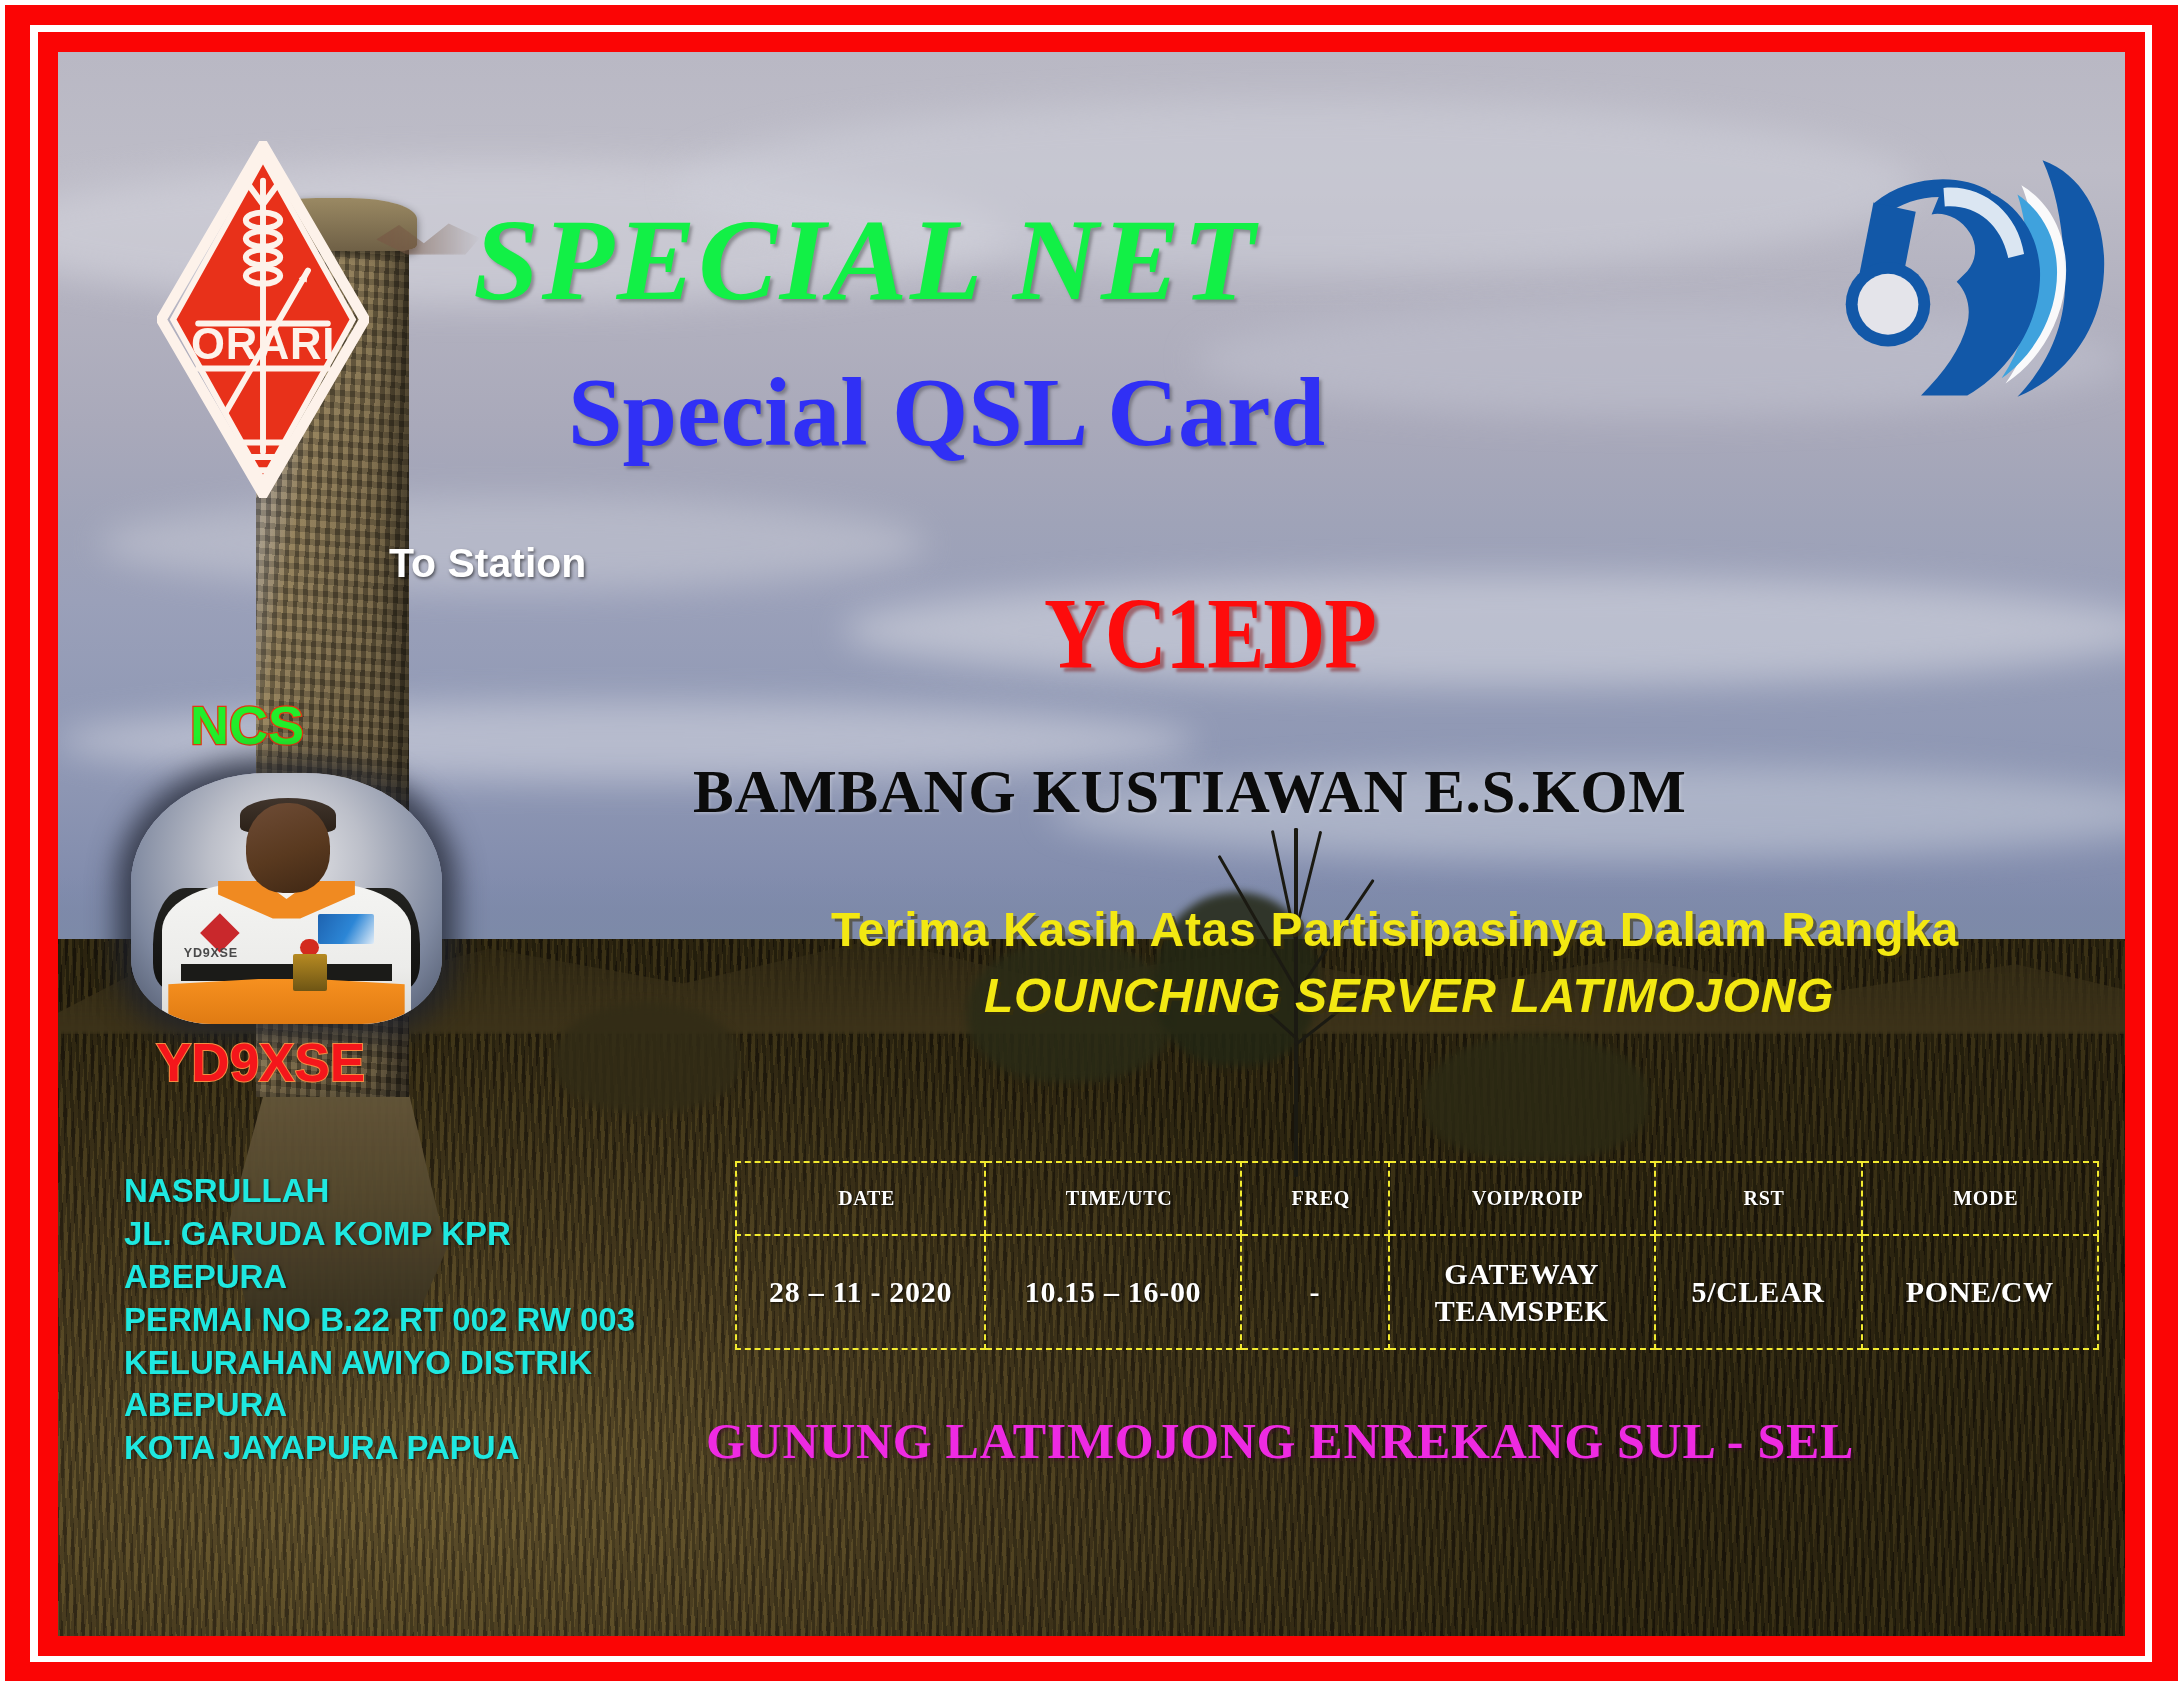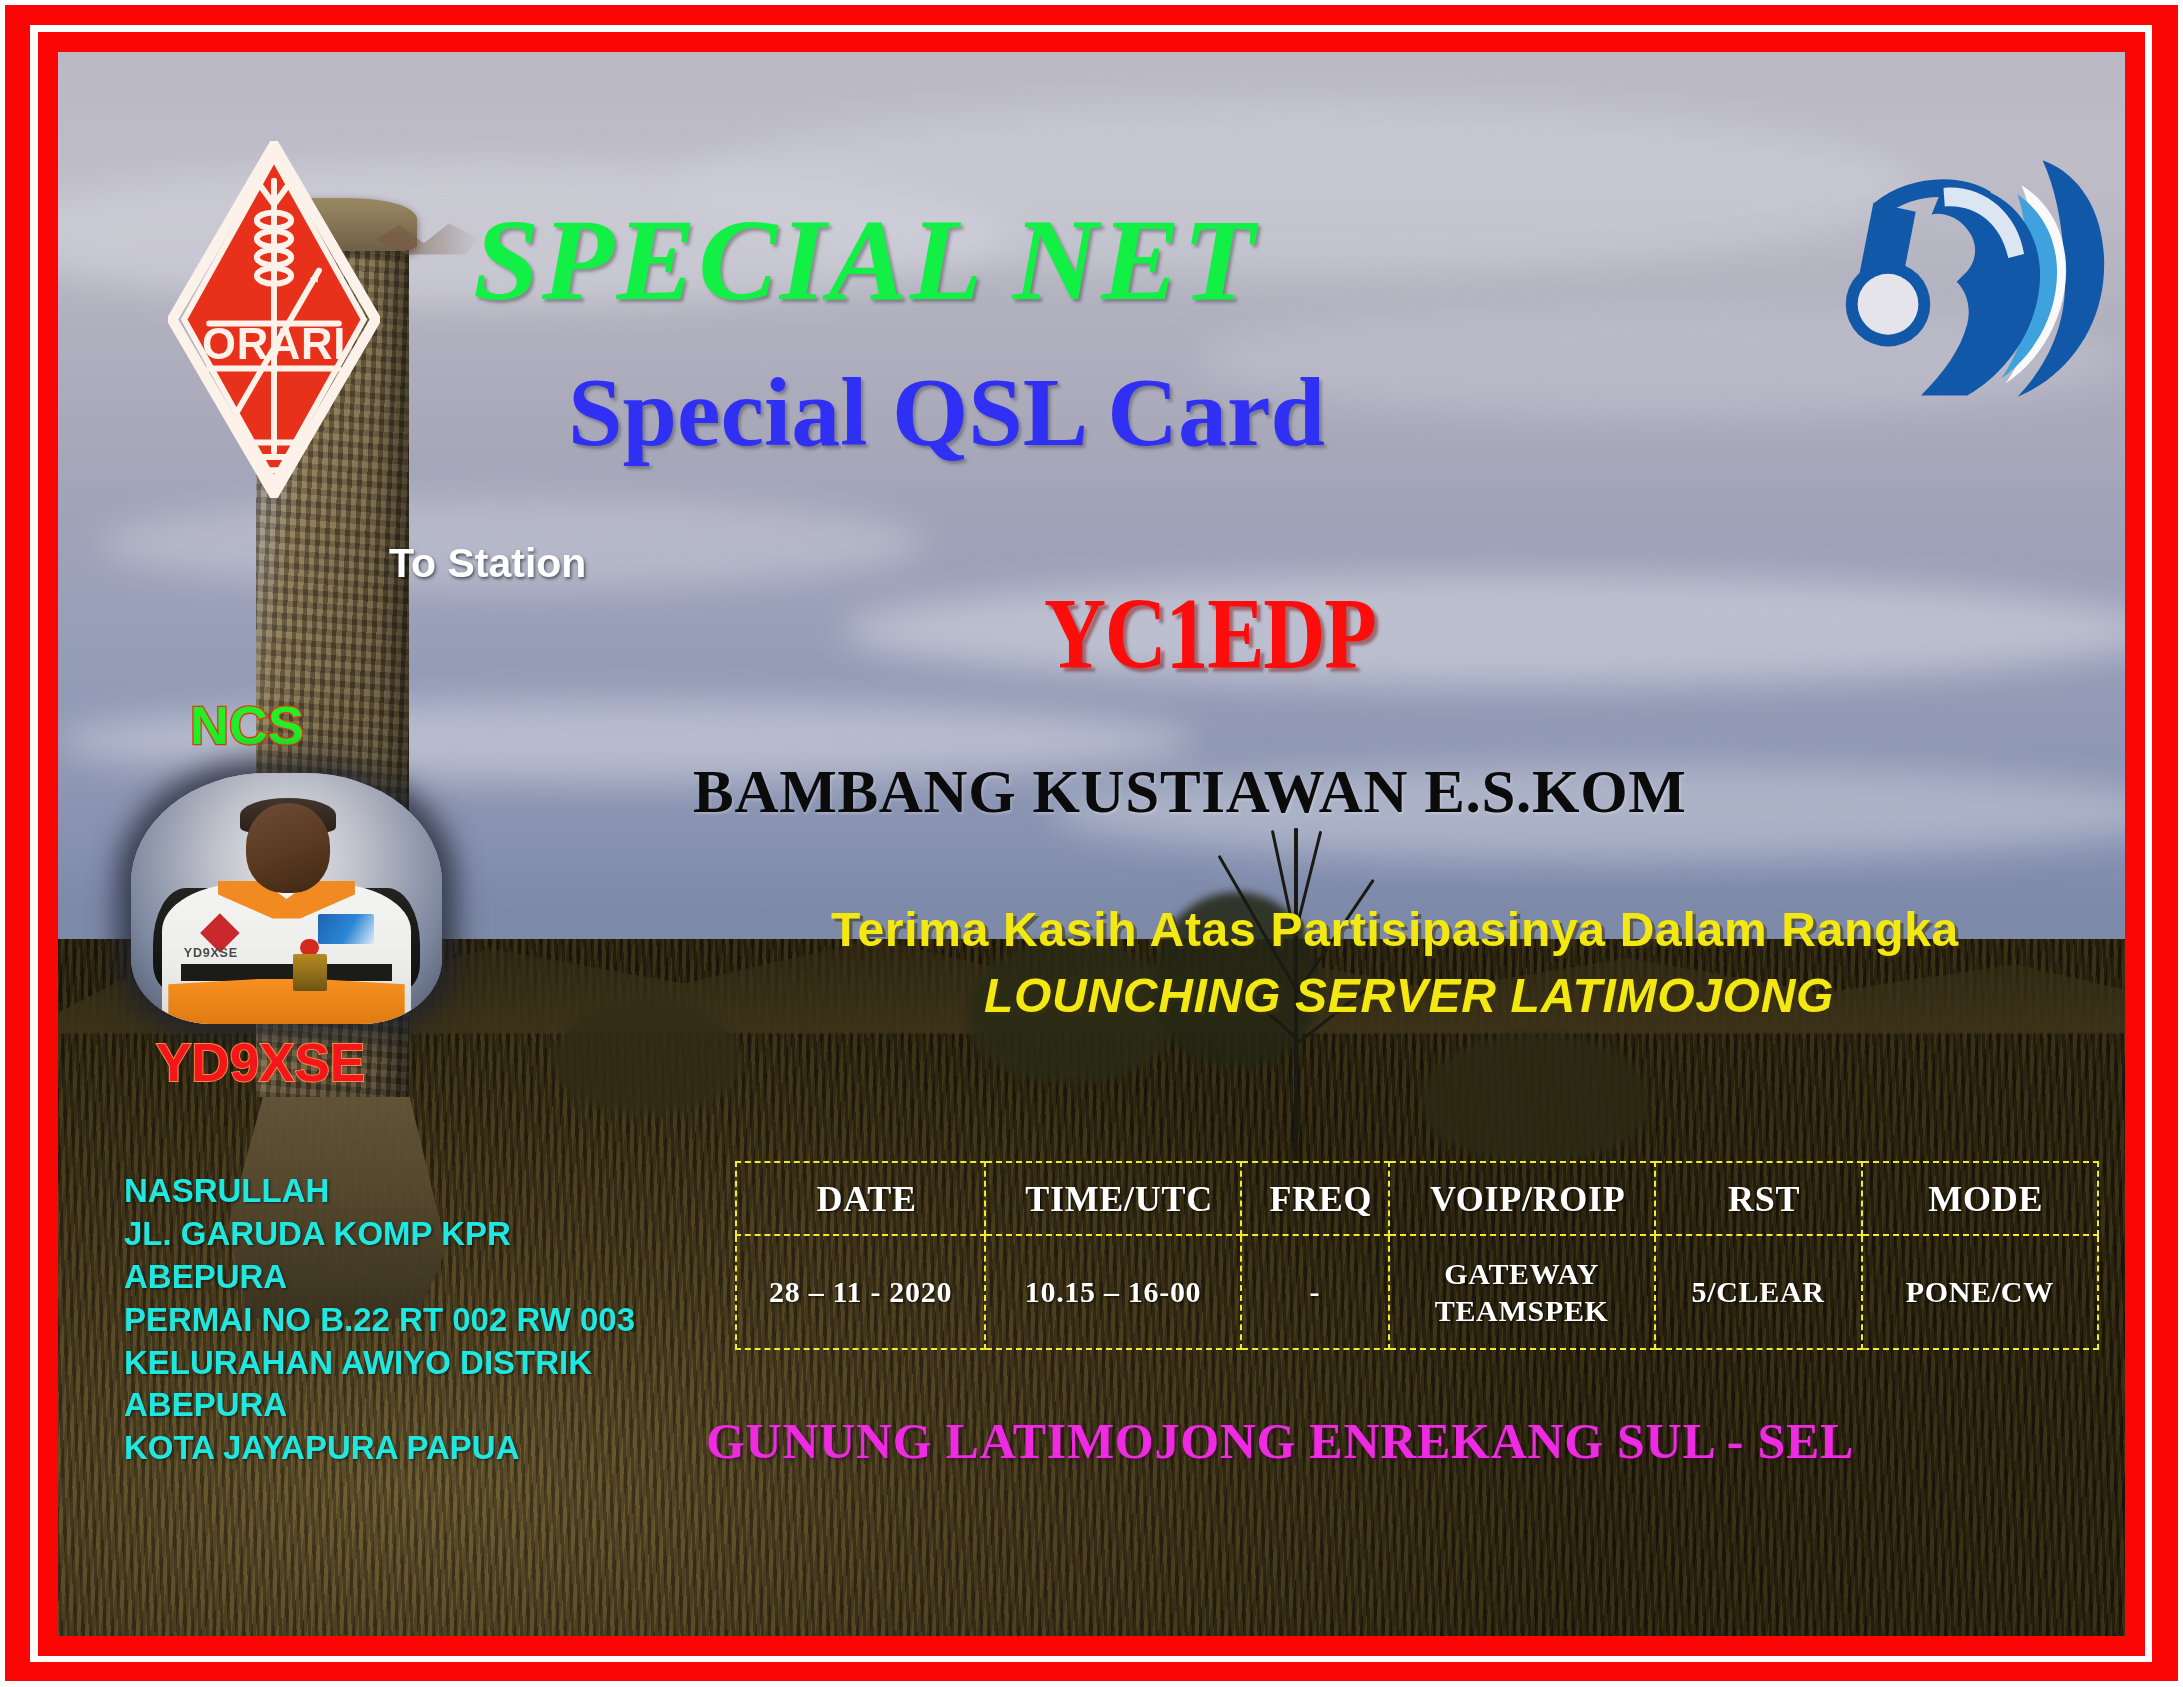--- a/index.html
+++ b/index.html
@@ -364,21 +364,21 @@
   #qso-table td, #qso-table th {
     border: 2px dashed #f2ea2f;
     color: #ffffff;
     text-align: center;
     vertical-align: middle;
     font-family: "Liberation Serif", serif;
     font-weight: bold;
     text-shadow: 1.3px 1.3px 2.6px rgba(0,0,0,.70);
     padding: 0;
   }
-  #qso-table thead th { height: 71px; font-size: 36px; letter-spacing: 0.7px; padding-left: 12px; }
+  #qso-table thead th { height: 71px; font-size: 20px; letter-spacing: 0.7px; padding-left: 12px; }
   #qso-table tbody td { height: 112px; font-size: 30px; letter-spacing: 0.7px; }
   #qso-table .c0 { width: 18.4%; }
   #qso-table .c1 { width: 18.9%; }
   #qso-table .c2 { width: 10.5%; }
   #qso-table .c3 { width: 19.7%; }
   #qso-table .c4 { width: 15.1%; }
   #qso-table .c5 { width: 17.4%; }
   .cellwrap { display:block; line-height:1.25; }
 
   #mountain-line {
@@ -400,21 +400,21 @@
   #web-address {
     left: 1250px; top: 1576px;
     font-family: "Liberation Serif", serif;
     font-size: 50px; font-weight: bold;
     color: #05a74c;
     text-shadow: 2px 2px 2.6px rgba(0,0,0,.6);
   }
 
   
   #orari-logo {
-    position:absolute; left: 110px; top: 89px;
+    position:absolute; left: 99px; top: 89px;
     width: 212px; height: 357px;
   }
   
   #radio-logo {
     position:absolute; left: 1786px; top: 99px;
     width: 265px; height: 251px;
   }
 </style>
 </head>
 <body>

